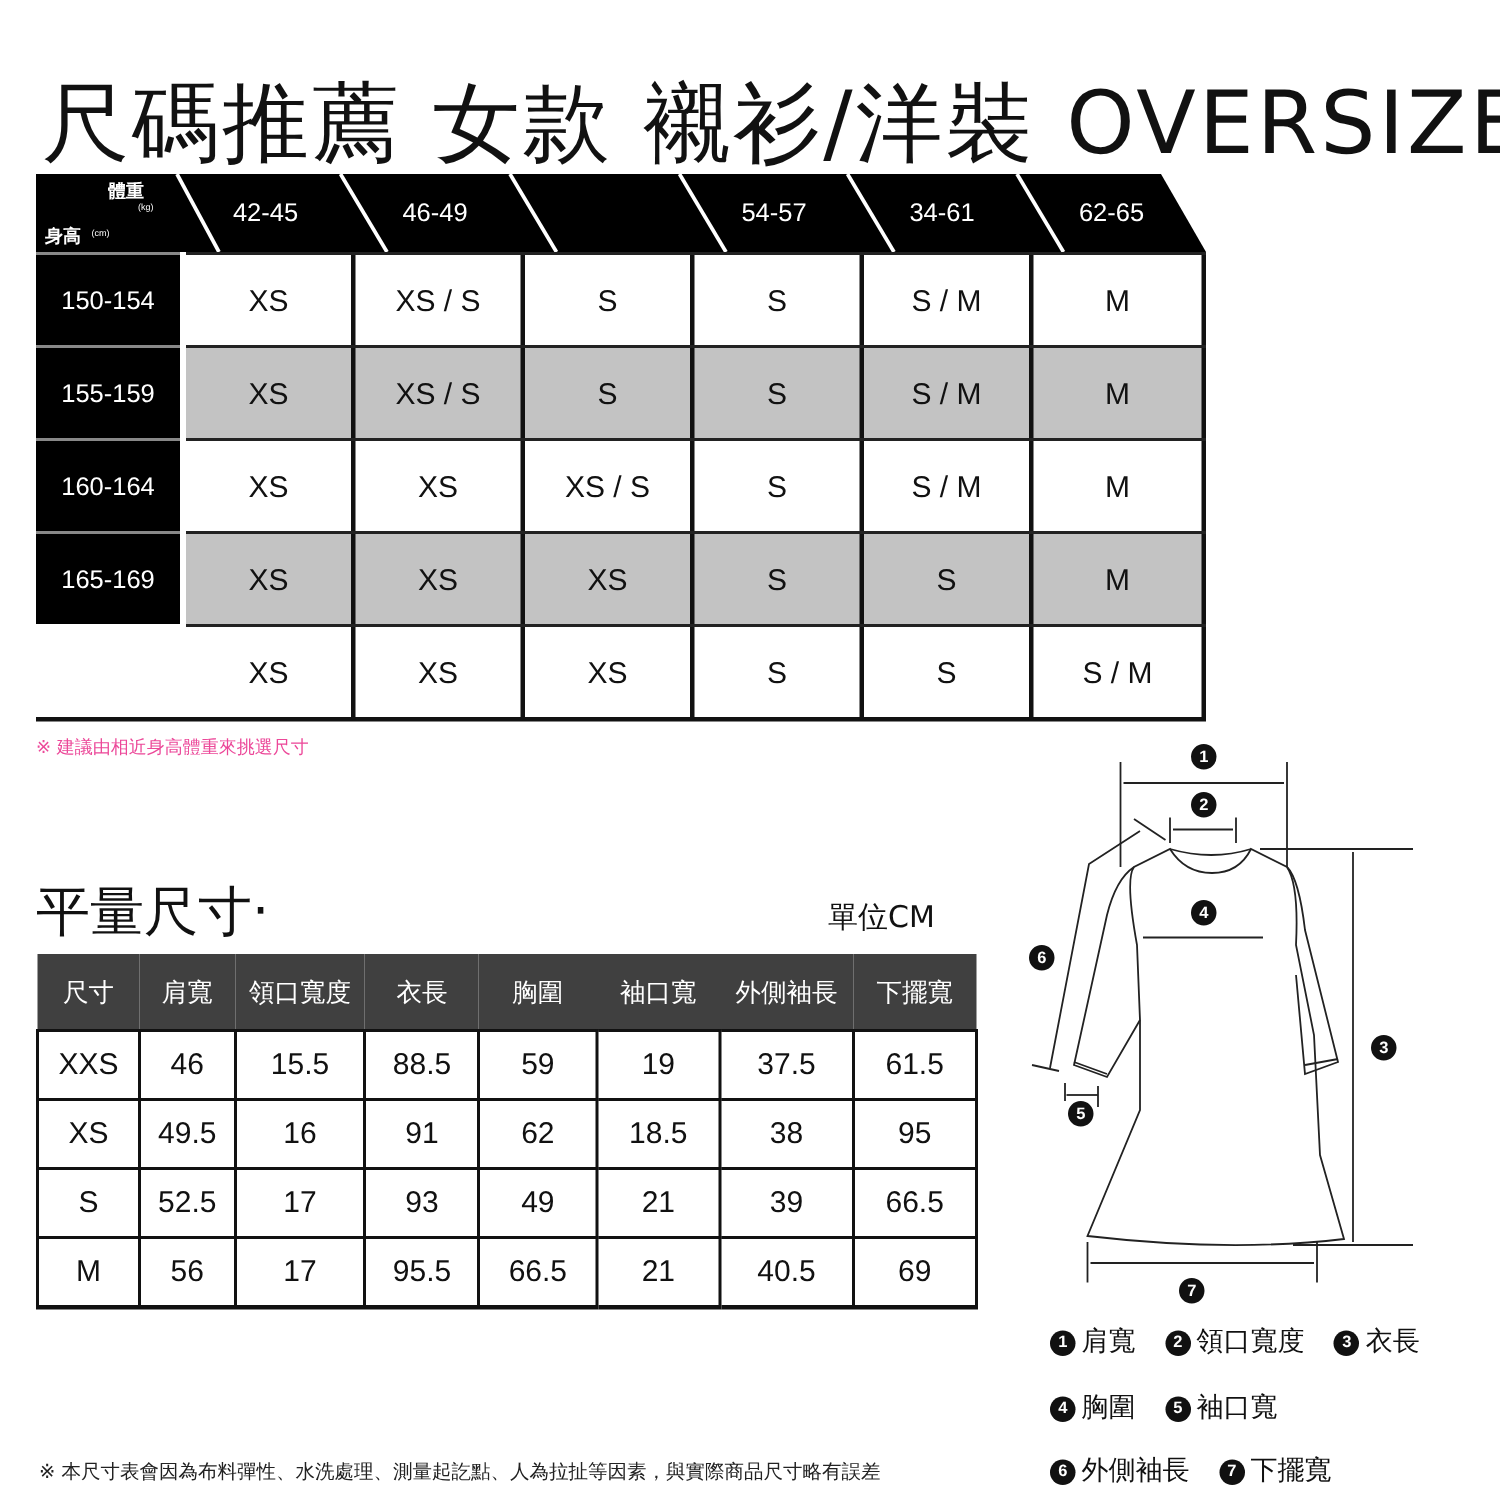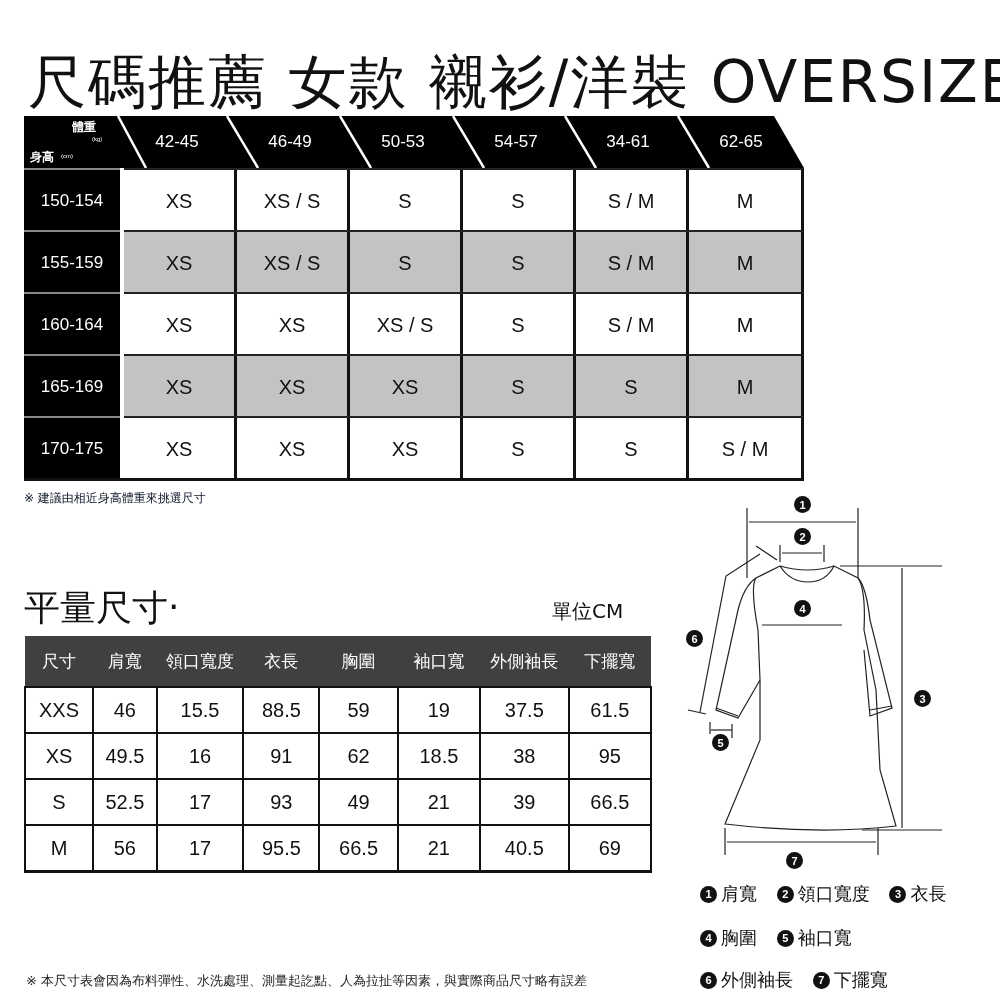--- a/index.html
+++ b/index.html
@@ -15,21 +15,21 @@
   .corner-w { position:absolute; left:48px; top:3px; font-size:12px; color:#fff; font-weight:bold; font-family:"DejaVu Sans",sans-serif; }
   .corner-kg { position:absolute; left:68px; top:20px; font-size:6px; color:#fff; }
   .corner-h { position:absolute; left:6px; top:33px; font-size:12px; color:#fff; font-weight:bold; font-family:"DejaVu Sans",sans-serif; }
   .corner-cm { position:absolute; left:37px; top:37px; font-size:6px; color:#fff; }
   .wcol { position:absolute; top:0; height:52px; line-height:52px; width:110px; text-align:center; color:#fff; font-size:17px; }
   .rec-row { position:absolute; left:0; width:780px; height:62px; }
   .rowlabel { position:absolute; left:0; top:0; width:96px; height:62px; background:#000; color:#fff; font-size:17px; line-height:62px; text-align:center; border-top:2px solid #888; box-sizing:border-box; }
   .cell { position:absolute; top:0; height:62px; line-height:62px; text-align:center; font-size:20px; border-right:3px solid #111; box-sizing:border-box; }
   .rec-row.shade .cells { background:#c3c3c3; }
   .cells { position:absolute; left:100px; top:0; width:680px; height:62px; border-top:2px solid #222; box-sizing:border-box; }
-  .rec-note { left:24px; top:490px; font-size:12px; color:#0f172a; font-family:"DejaVu Sans",sans-serif; }
+  .rec-note { left:24px; top:490px; font-size:12px; color:#ec4899; font-family:"DejaVu Sans",sans-serif; }
 
   
   .mtitle { left:24px; top:584px; font-size:36px; font-family:"DejaVu Sans",sans-serif; }
   .unit { left:552px; top:598px; font-size:20px; font-family:"DejaVu Sans",sans-serif; }
   .mt { left:24px; top:636px; width:628px; border-collapse:collapse; }
   .mt th { background:#404040; color:#fff; font-weight:normal; font-size:17px; height:50px; font-family:"DejaVu Sans",sans-serif; padding:0; }
   .mt td { border:2px solid #111; text-align:center; font-size:20px; height:44px; padding:0; }
   .mt tr:last-child td { border-bottom:3px solid #111; }
   .foot { left:26px; top:972px; font-size:13px; color:#222; font-family:"DejaVu Sans",sans-serif; white-space:nowrap; }
 
@@ -58,21 +58,20 @@
         <line x1="541" y1="0" x2="572" y2="52"></line>
         <line x1="654" y1="0" x2="685" y2="52"></line>
       </g>
     </svg>
     <span class="corner-w">體重</span>
     <span class="corner-kg">(kg)</span>
     <span class="corner-h">身高</span>
     <span class="corner-cm">(cm)</span>
     <span class="wcol" style="left:98px">42-45</span>
     <span class="wcol" style="left:211px">46-49</span>
-    <span class="wcol" style="left:324px">50-53</span>
     <span class="wcol" style="left:437px">54-57</span>
     <span class="wcol" style="left:549px">34-61</span>
     <span class="wcol" style="left:662px">62-65</span>
   </div>
 
   <div class="rec-row" style="top:52px">
     <div class="rowlabel">150-154</div>
     <div class="cells">
       <div class="cell" style="left:0;width:113px">XS</div>
       <div class="cell" style="left:113px;width:113px">XS / S</div>
@@ -109,21 +108,20 @@
     <div class="cells">
       <div class="cell" style="left:0;width:113px">XS</div>
       <div class="cell" style="left:113px;width:113px">XS</div>
       <div class="cell" style="left:226px;width:113px">XS</div>
       <div class="cell" style="left:339px;width:113px">S</div>
       <div class="cell" style="left:452px;width:113px">S</div>
       <div class="cell" style="left:565px;width:115px">M</div>
     </div>
   </div>
   <div class="rec-row" style="top:300px;border-bottom:3px solid #111;box-sizing:content-box">
-    <div class="rowlabel">170-175</div>
     <div class="cells">
       <div class="cell" style="left:0;width:113px">XS</div>
       <div class="cell" style="left:113px;width:113px">XS</div>
       <div class="cell" style="left:226px;width:113px">XS</div>
       <div class="cell" style="left:339px;width:113px">S</div>
       <div class="cell" style="left:452px;width:113px">S</div>
       <div class="cell" style="left:565px;width:115px">S / M</div>
     </div>
   </div>
 </div>

